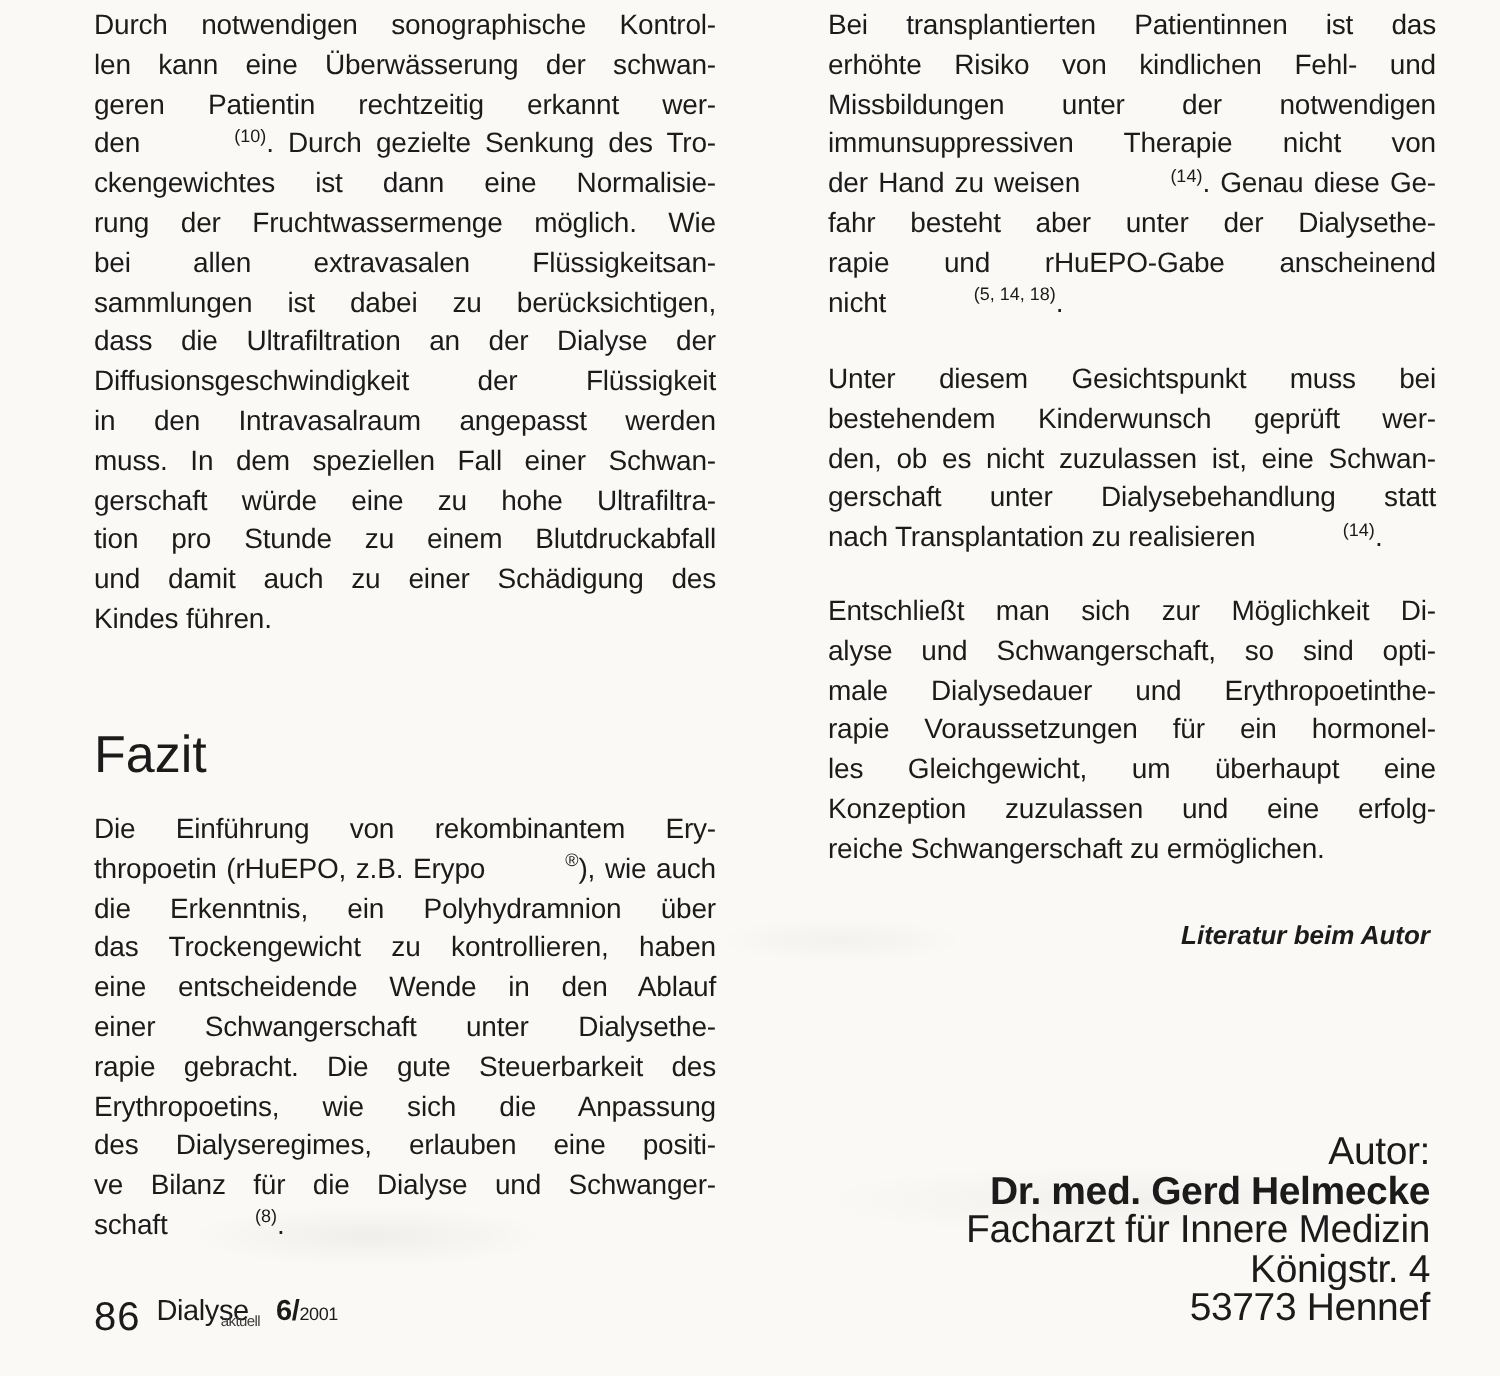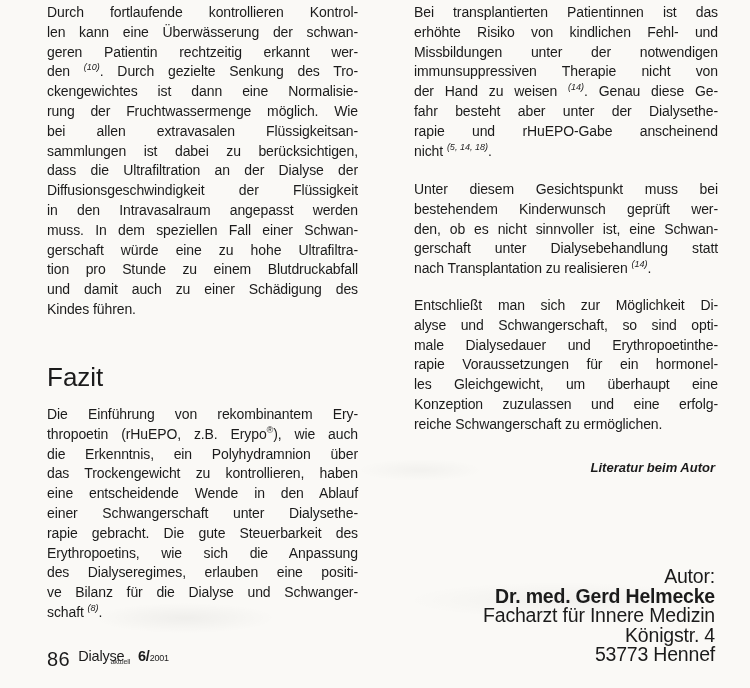--- a/index.html
+++ b/index.html
@@ -22,23 +22,23 @@
     line-height: 19.8px;
     font-size: 14px;
     letter-spacing: -0.1px;
     text-align: justify;
     text-align-last: justify;
     white-space: nowrap;
   }
   .para .line.last { text-align-last: left; }
   sup {
     font-size: 9px;
-    font-style: italic;
     letter-spacing: 0;
     line-height: 0;
+    margin-left: 40px;
   }
   .col-left-p1 { left: 47px; top: 3px;  width: 311px; }
   .col-left-p2 { left: 47px; top: 405px; width: 311px; }
   .col-right-p1 { left: 414px; top: 3px;   width: 304px; }
   .col-right-p2 { left: 414px; top: 180px; width: 304px; }
   .col-right-p3 { left: 414px; top: 296px; width: 304px; }
   .section-heading {
     position: absolute;
     left: 47px; top: 362px;
     margin: 0;
@@ -80,21 +80,21 @@
   }
   .page-footer .issue { font-weight: bold; font-size: 14.5px; margin-left: 8px; }
   .page-footer .year { font-size: 9px; }
 </style>
 </head>
 <body>
 
 <div class="page">
 
   <div class="para col-left-p1">
-      <div class="line">Durch fortlaufende kontrollieren Kontrol-</div>
+      <div class="line">Durch notwendigen sonographische Kontrol-</div>
       <div class="line">len kann eine Überwässerung der schwan-</div>
       <div class="line">geren Patientin rechtzeitig erkannt wer-</div>
       <div class="line">den <sup>(10)</sup>. Durch gezielte Senkung des Tro-</div>
       <div class="line">ckengewichtes ist dann eine Normalisie-</div>
       <div class="line">rung der Fruchtwassermenge möglich. Wie</div>
       <div class="line">bei allen extravasalen Flüssigkeitsan-</div>
       <div class="line">sammlungen ist dabei zu berücksichtigen,</div>
       <div class="line">dass die Ultrafiltration an der Dialyse der</div>
       <div class="line">Diffusionsgeschwindigkeit der Flüssigkeit</div>
       <div class="line">in den Intravasalraum angepasst werden</div>
@@ -128,21 +128,21 @@
       <div class="line">immunsuppressiven Therapie nicht von</div>
       <div class="line">der Hand zu weisen <sup>(14)</sup>. Genau diese Ge-</div>
       <div class="line">fahr besteht aber unter der Dialysethe-</div>
       <div class="line">rapie und rHuEPO-Gabe anscheinend</div>
       <div class="line last">nicht <sup>(5, 14, 18)</sup>.</div>
     </div>
 
   <div class="para col-right-p2">
       <div class="line">Unter diesem Gesichtspunkt muss bei</div>
       <div class="line">bestehendem Kinderwunsch geprüft wer-</div>
-      <div class="line">den, ob es nicht sinnvoller ist, eine Schwan-</div>
+      <div class="line">den, ob es nicht zuzulassen ist, eine Schwan-</div>
       <div class="line">gerschaft unter Dialysebehandlung statt</div>
       <div class="line last">nach Transplantation zu realisieren <sup>(14)</sup>.</div>
     </div>
 
   <div class="para col-right-p3">
       <div class="line">Entschließt man sich zur Möglichkeit Di-</div>
       <div class="line">alyse und Schwangerschaft, so sind opti-</div>
       <div class="line">male Dialysedauer und Erythropoetinthe-</div>
       <div class="line">rapie Voraussetzungen für ein hormonel-</div>
       <div class="line">les Gleichgewicht, um überhaupt eine</div>

